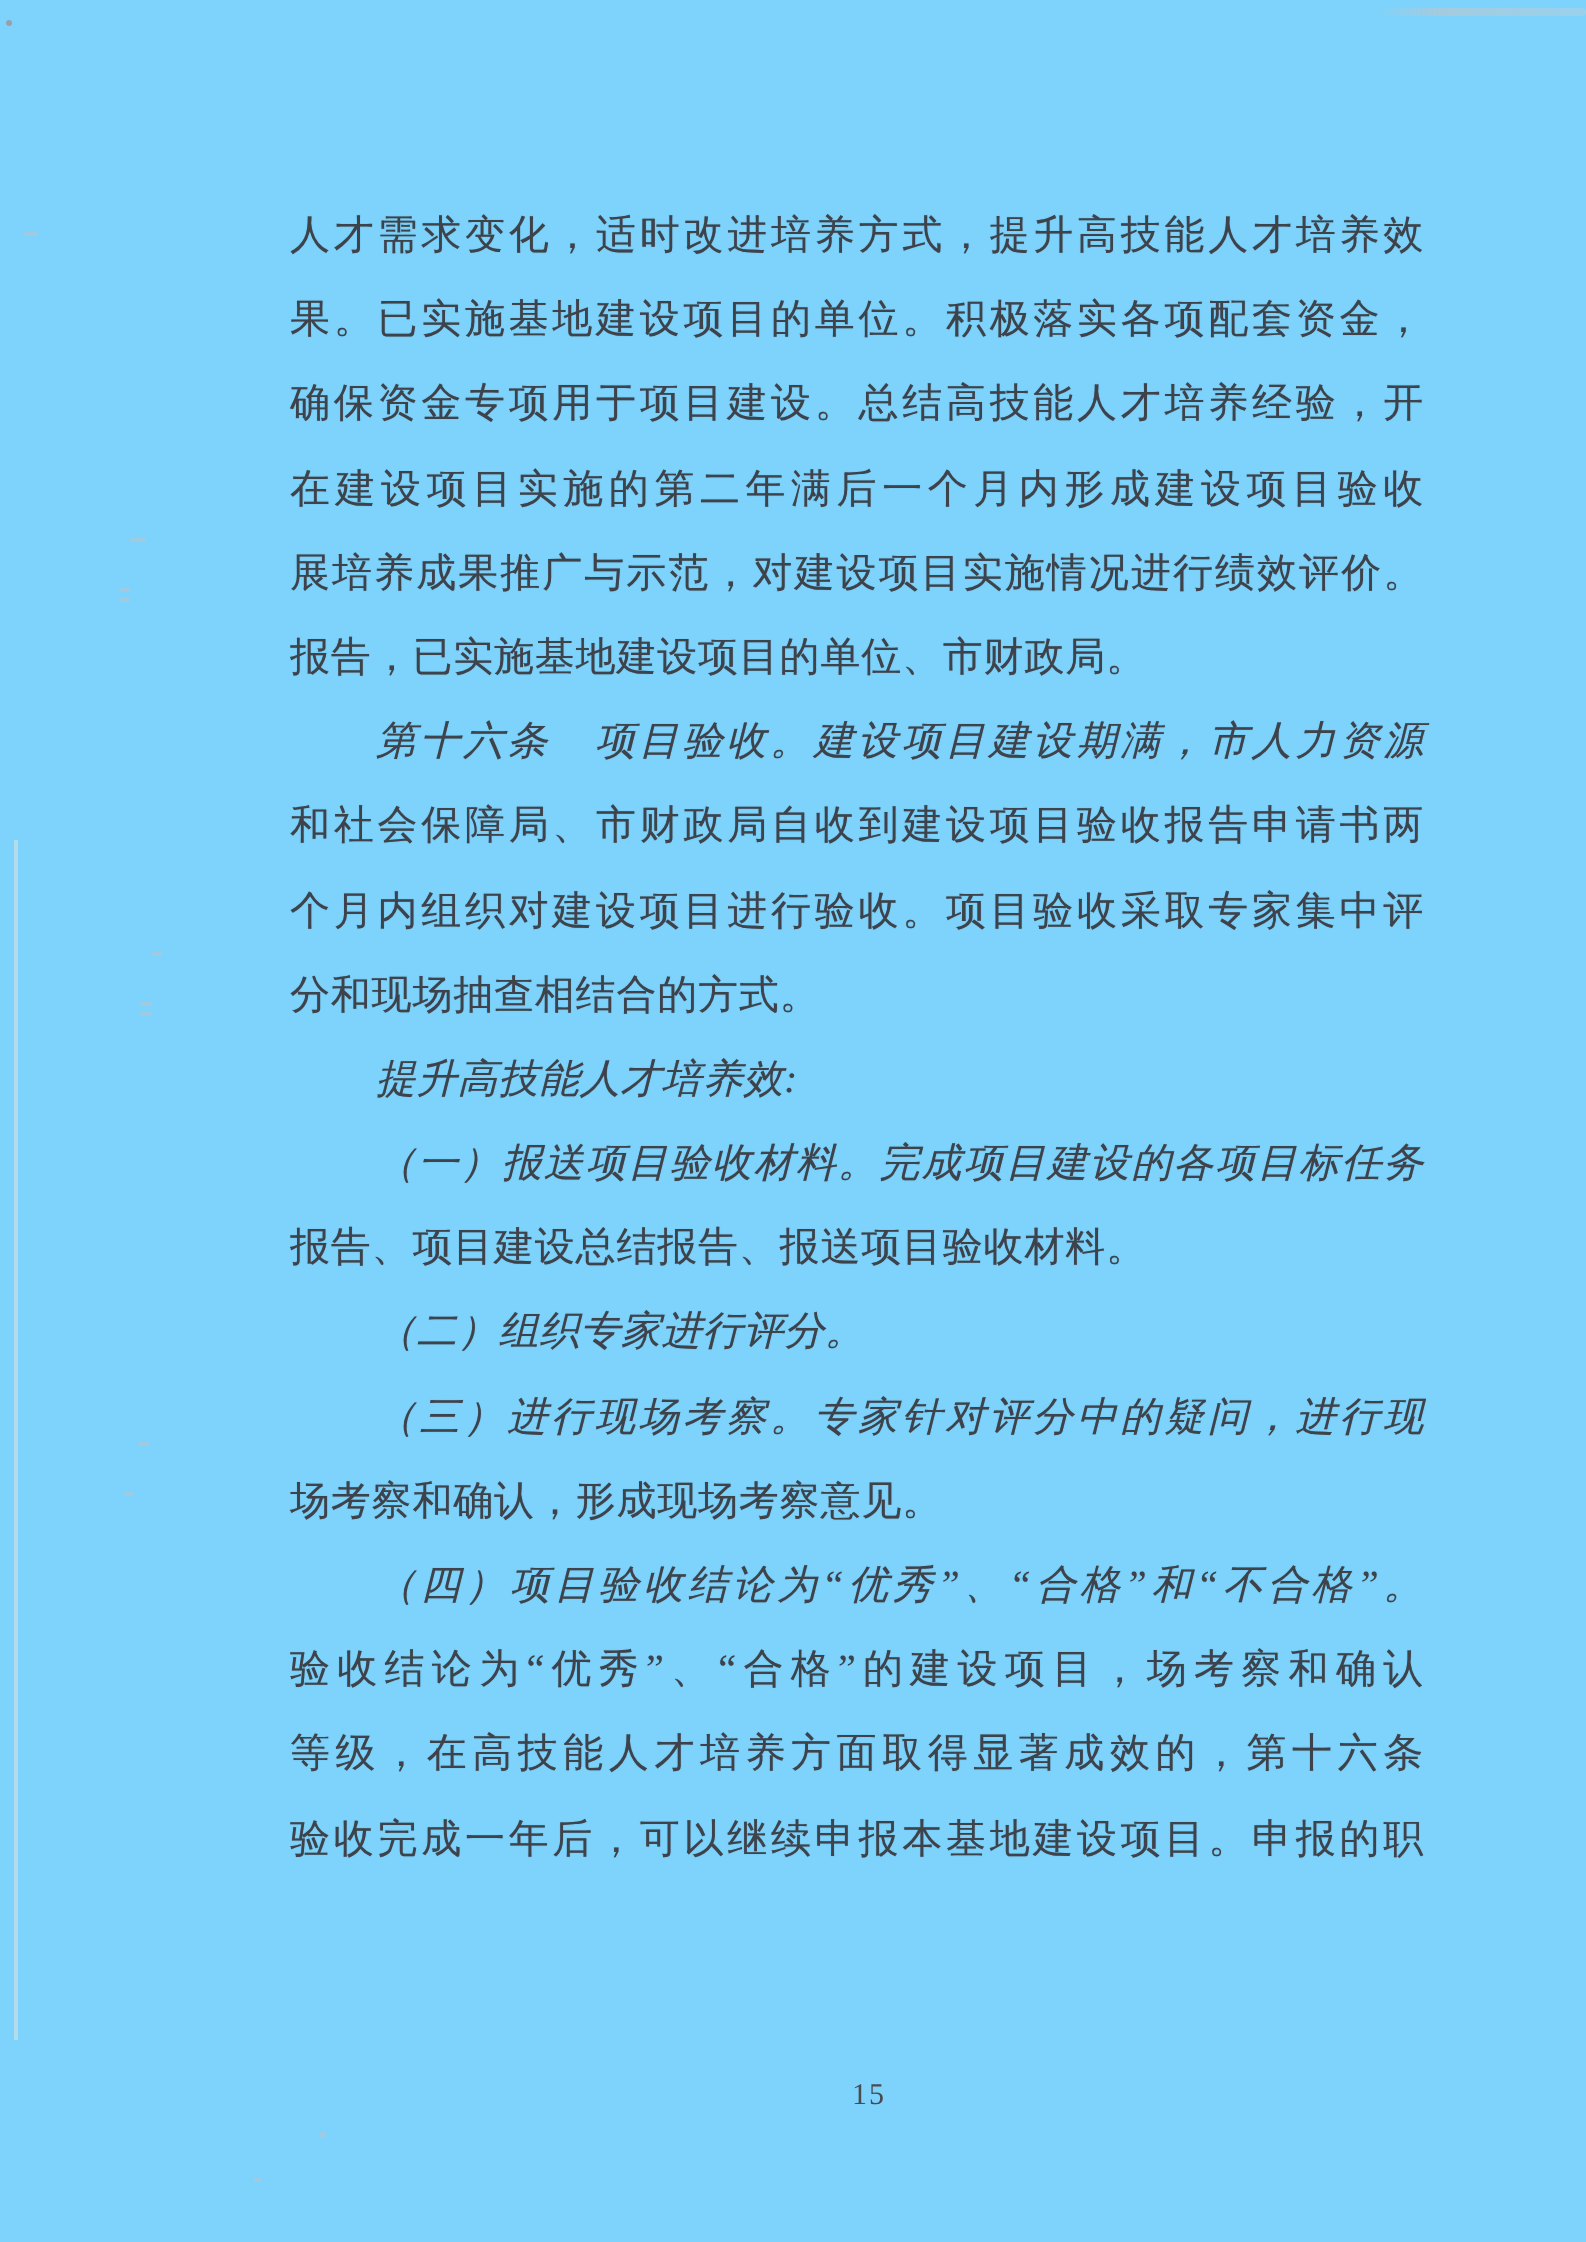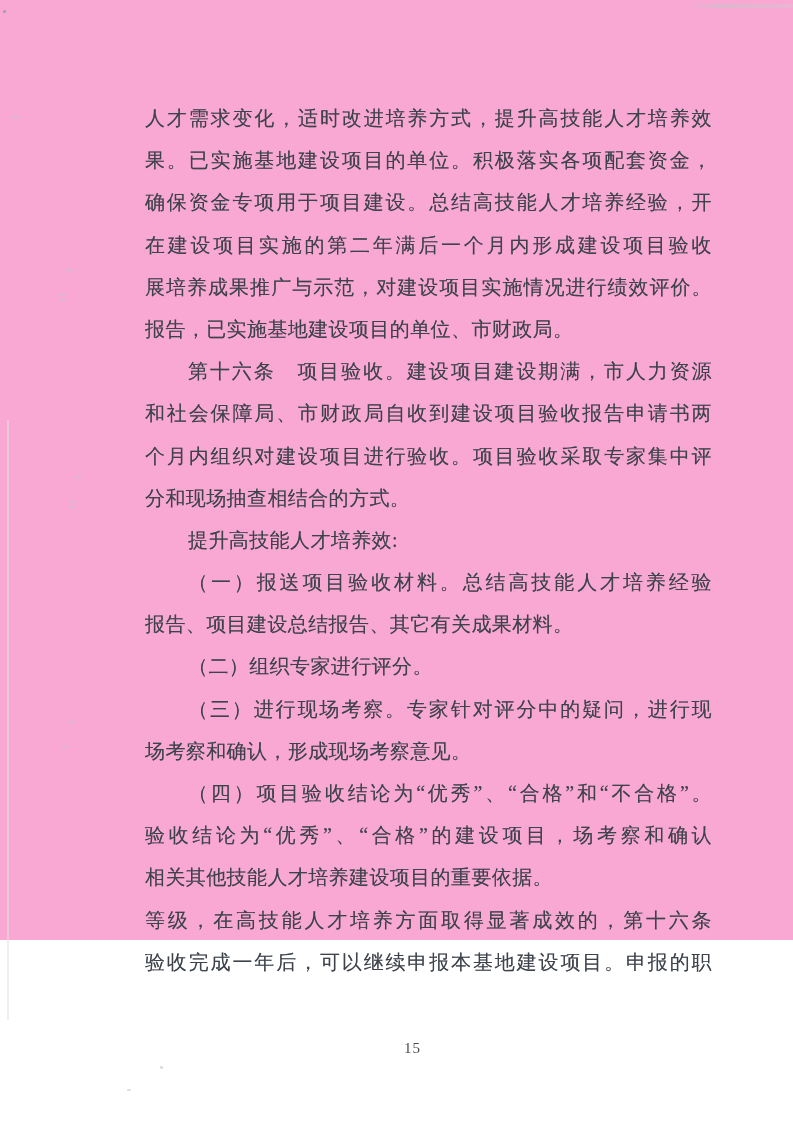--- a/index.html
+++ b/index.html
@@ -5,45 +5,45 @@
   html,body { margin:0; padding:0; }
   body {
     width:793px; height:1121px;
     background:#ffffff;
     font-family:"Liberation Serif","DejaVu Serif",serif;
     overflow:hidden;
     position:relative;
   }
   .page {
     position:absolute; left:0; top:0;
-    width:793px; height:940px;
-    background:#f9a8d4;
+    width:793px; height:1121px;
+    background:#7dd3fc;
   }
   
   .textblock {
     position:absolute;
     left:145px; top:97px;
     width:567px;
     color:#3d424b;
     font-size:20px;
     letter-spacing:0.4px;
   }
   .line {
     height:42.2px;
     line-height:42.2px;
     text-align:justify;
     text-align-last:justify;
     white-space:normal;
     text-shadow:0 0 0.5px rgba(62,68,78,0.45);
   }
   .line.short { text-align-last:left; }
-  .line.indent { padding-left:43px; }
+  .line.indent { padding-left:43px;font-style:italic; }
   .page-number {
     position:absolute;
-    left:129px; top:1040px;
+    left:151px; top:1040px;
     width:567px;
     text-align:center;
     font-size:15px;
     letter-spacing:1px;
     color:#484b50;
   }
   
   .artifact { position:absolute; pointer-events:none; }
   .streak-top-right {
     left:688px; top:4px; width:105px; height:4px;
@@ -83,27 +83,26 @@
       <div class="line">果。已实施基地建设项目的单位。积极落实各项配套资金，</div>
       <div class="line">确保资金专项用于项目建设。总结高技能人才培养经验，开</div>
       <div class="line">在建设项目实施的第二年满后一个月内形成建设项目验收</div>
       <div class="line">展培养成果推广与示范，对建设项目实施情况进行绩效评价。</div>
       <div class="line short">报告，已实施基地建设项目的单位、市财政局。</div>
       <div class="line indent">第十六条　项目验收。建设项目建设期满，市人力资源</div>
       <div class="line">和社会保障局、市财政局自收到建设项目验收报告申请书两</div>
       <div class="line">个月内组织对建设项目进行验收。项目验收采取专家集中评</div>
       <div class="line short">分和现场抽查相结合的方式。</div>
       <div class="line indent short">提升高技能人才培养效:</div>
-      <div class="line indent">（一）报送项目验收材料。总结高技能人才培养经验</div>
-      <div class="line short">报告、项目建设总结报告、其它有关成果材料。</div>
+      <div class="line indent">（一）报送项目验收材料。完成项目建设的各项目标任务</div>
+      <div class="line short">报告、项目建设总结报告、报送项目验收材料。</div>
       <div class="line indent short">（二）组织专家进行评分。</div>
       <div class="line indent">（三）进行现场考察。专家针对评分中的疑问，进行现</div>
       <div class="line short">场考察和确认，形成现场考察意见。</div>
       <div class="line indent">（四）项目验收结论为“优秀”、“合格”和“不合格”。</div>
       <div class="line">验收结论为“优秀”、“合格”的建设项目，场考察和确认</div>
-      <div class="line short">相关其他技能人才培养建设项目的重要依据。</div>
       <div class="line">等级，在高技能人才培养方面取得显著成效的，第十六条</div>
       <div class="line">验收完成一年后，可以继续申报本基地建设项目。申报的职</div>
     </div>
 
   <div class="page-number">15</div>
 
 </div>
 
 </body></html>

